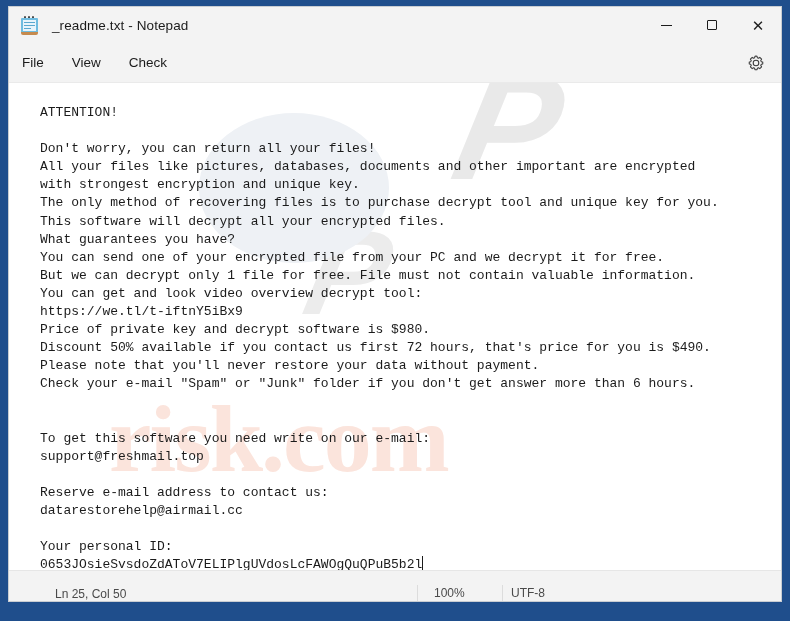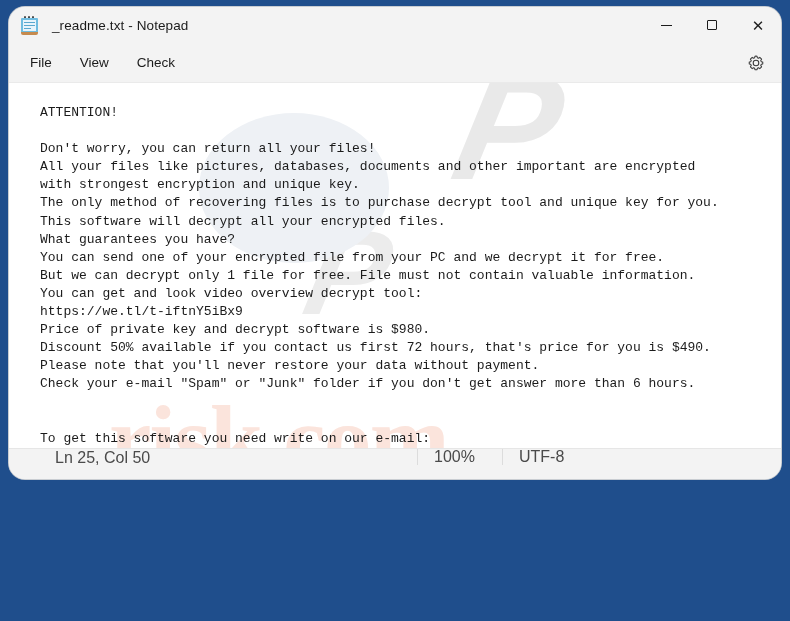--- a/index.html
+++ b/index.html
@@ -13,23 +13,23 @@
     font-family: "Liberation Sans", sans-serif;
     overflow: hidden;
   }
 
   
   #window {
     position: absolute;
     left: 9px;
     top: 7px;
     width: 772px;
-    height: 472px;
+    height: 594px;
     background: #f3f3f3;
-    border-radius: 16px;
+    border-radius: 0;
     overflow: hidden;
     display: flex;
     flex-direction: column;
     box-shadow: 0 0 0 1px #c9cdd2;
   }
 
   
   #titlebar {
     height: 36px;
     min-height: 36px;
@@ -123,21 +123,21 @@
   }
 
   
   #menubar {
     height: 39px;
     min-height: 39px;
     background: #f3f3f3;
     display: flex;
     align-items: center;
     position: relative;
-    padding-left: 8px;
+    padding-left: 0;
     border-bottom: 1px solid #eaeaea;
   }
   .menu-item {
     font-size: 13.5px;
     color: #1b1b1b;
     padding: 5px 13px;
     border-radius: 4px;
     margin-right: 2px;
   }
   #settings-btn {
@@ -219,41 +219,41 @@
     vertical-align: -2px;
     margin-left: 0px;
   }
 
   
   #statusbar {
     height: 30px;
     min-height: 30px;
     background: #f3f3f3;
     display: flex;
-    align-items: flex-start;
-    font-size: 16px;
+    align-items: flex-end;
+    font-size: 12px;
     color: #4a4a4a;
     border-top: 1px solid #e6e6e6;
   }
   #status-pos {
     width: 380px;
     padding-left: 46px;
     box-sizing: border-box;
   }
   .status-cell {
     padding-left: 16px;
     box-sizing: border-box;
     border-left: 1px solid #dcdcdc;
     height: 16px;
     display: flex;
     align-items: center;
   }
   #status-zoom { width: 85px; margin-left: 28px; }
   #status-eol { width: 185px; }
-  #status-enc { width: 120px; }
+  #status-enc { width: 120px; padding-left: 8px; }
 </style>
 </head>
 <body>
 
 <div id="window">
 
   <div id="titlebar">
     <div id="app-icon">
       <div class="ring" style="left:3px"></div>
       <div class="ring" style="left:7px"></div>

